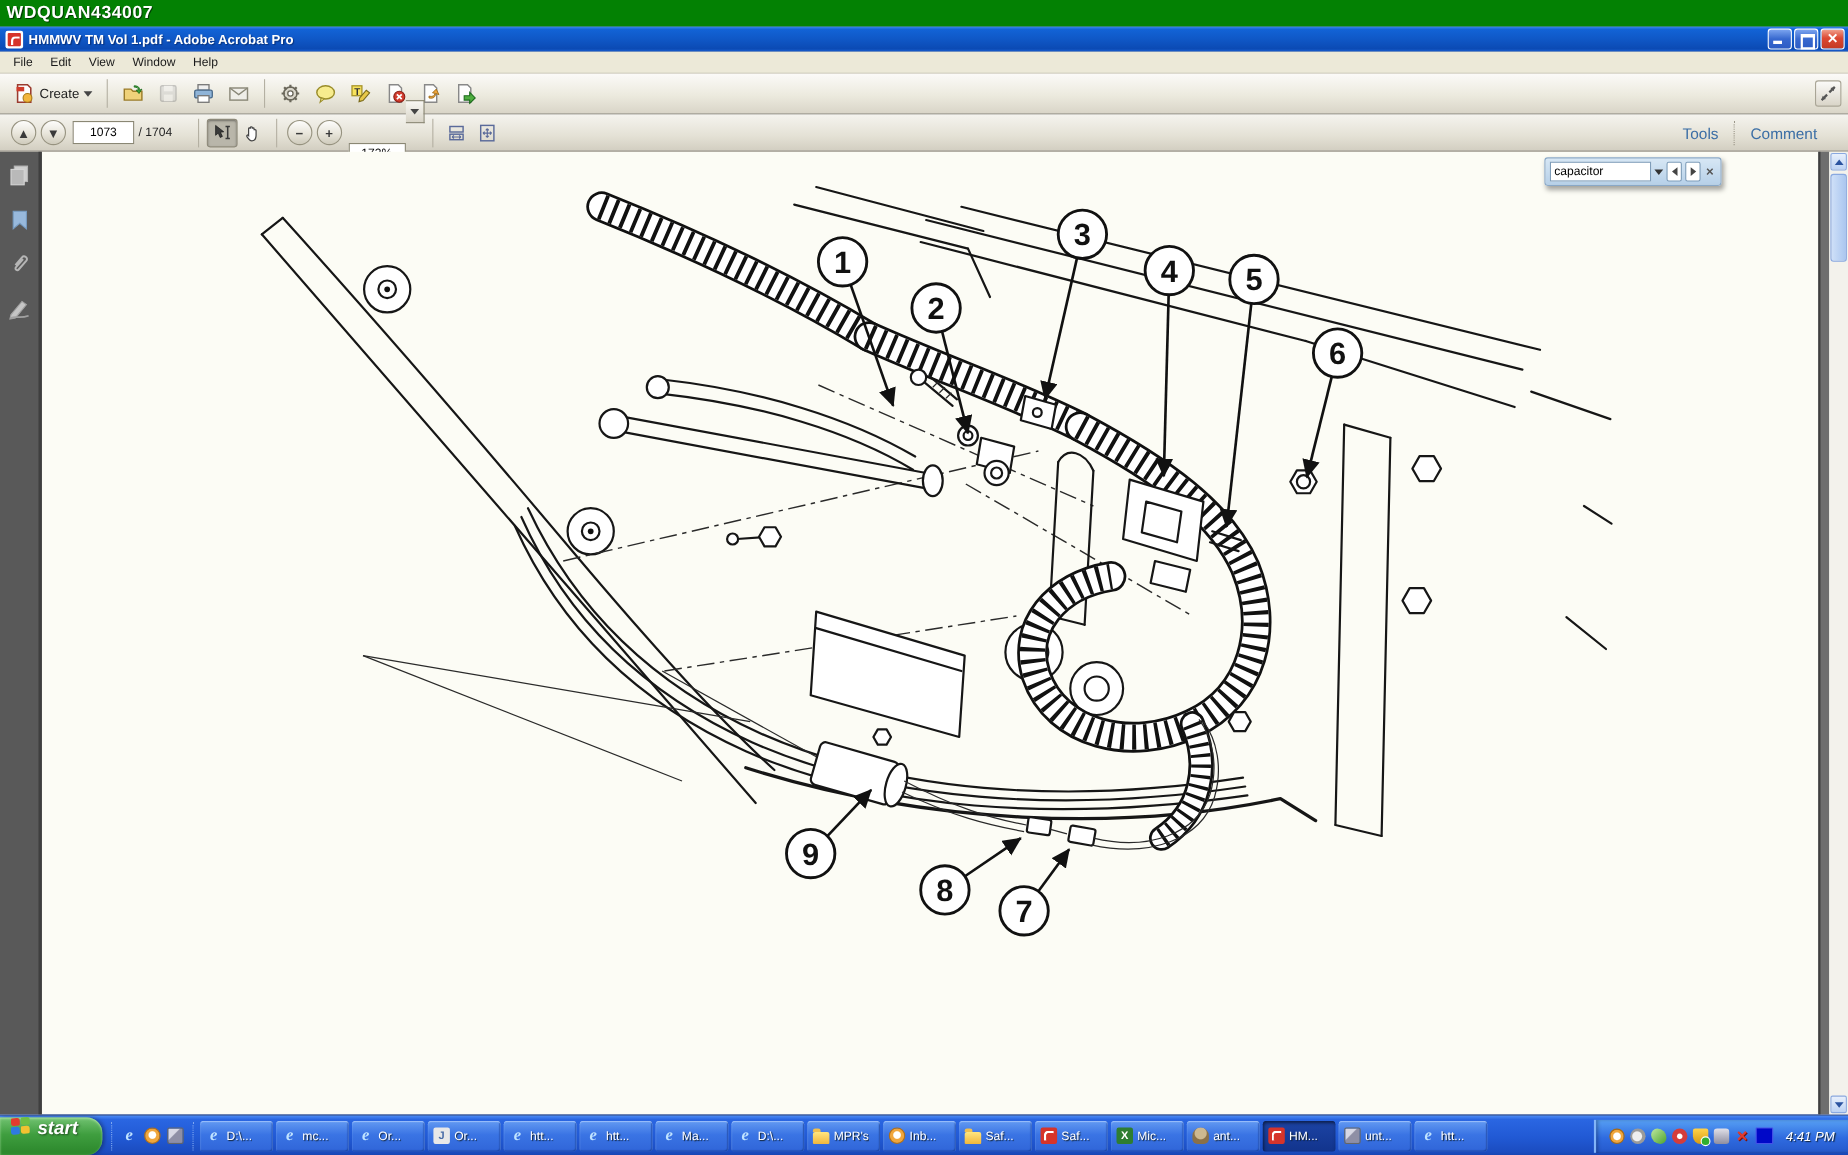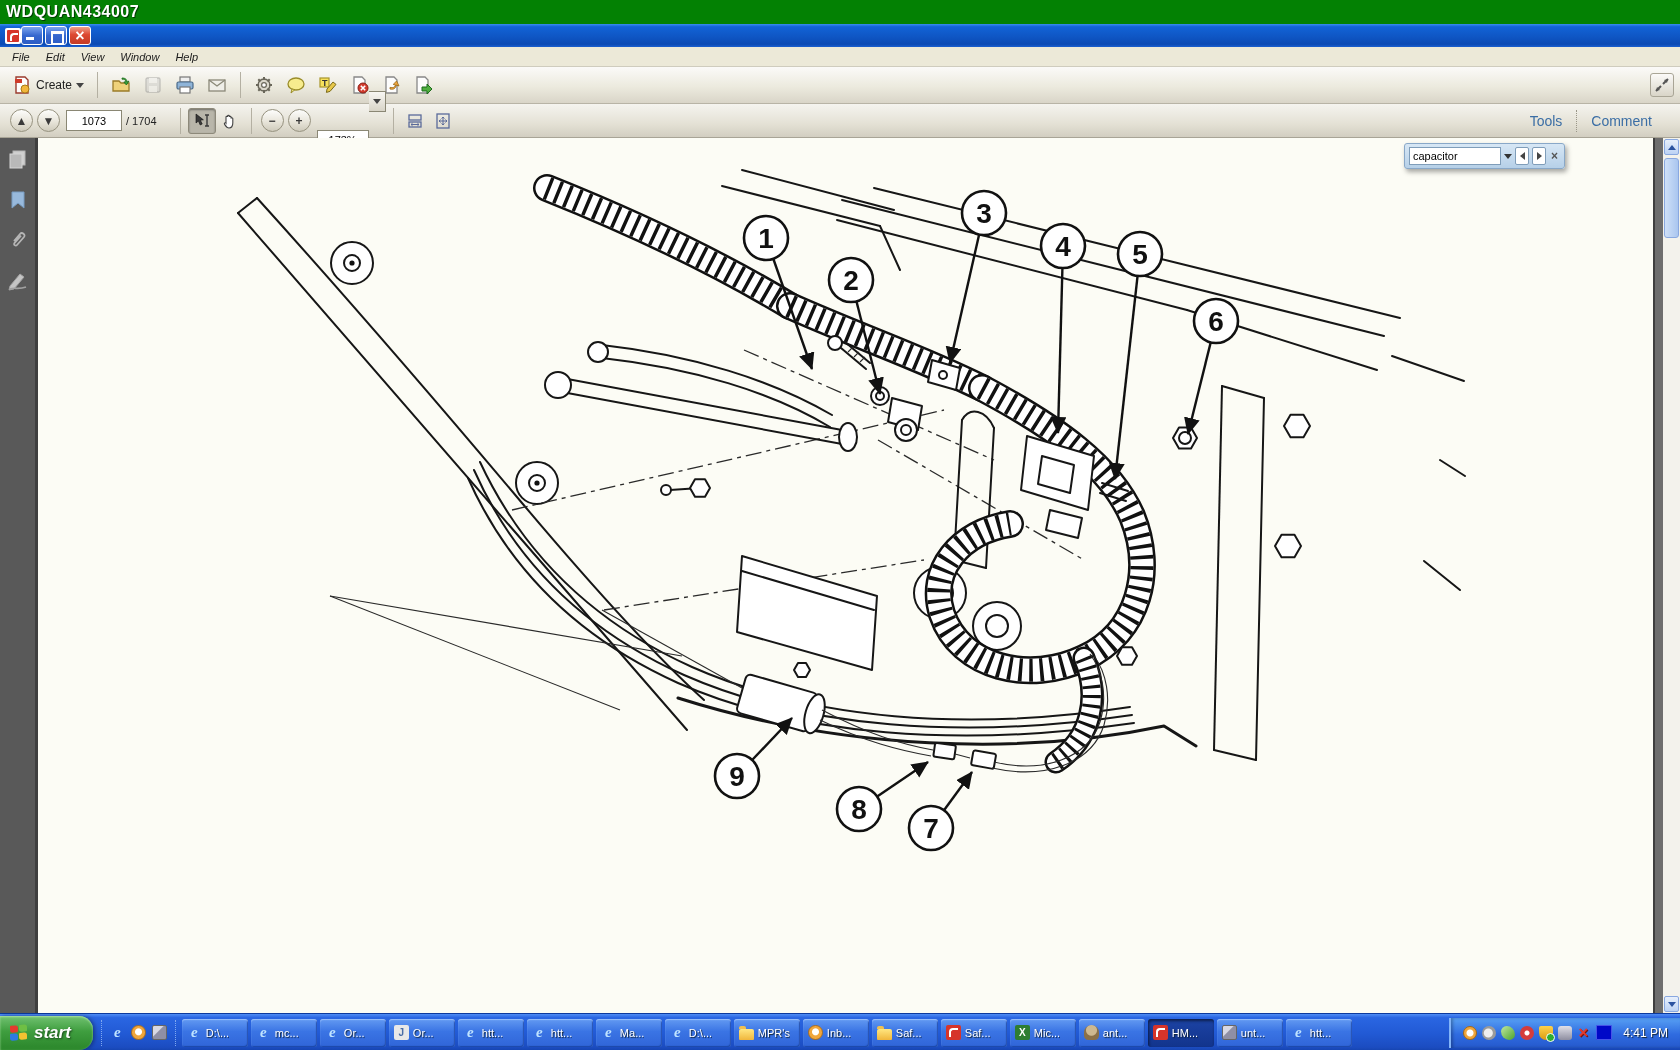--- a/index.html
+++ b/index.html
@@ -27,21 +27,21 @@
     background:linear-gradient(180deg,#7ba4ef 0%,#3768cf 50%,#2c5cc4 100%); position:relative; }
   .winbtn.close { background:linear-gradient(180deg,#f0a08c 0%,#dd4832 45%,#c33a24 100%); }
   .winbtn.minimize::before { content:""; position:absolute; left:4px; bottom:4px; width:8px; height:3px; background:#fff; }
   .winbtn.restore::before { content:""; position:absolute; left:5px; top:4px; width:9px; height:9px;
     border:2px solid #fff; border-top-width:3px; }
   .winbtn.close::before { content:"×"; color:#fff; font-weight:bold; font-size:16px; line-height:17px;
     position:absolute; left:0; right:0; text-align:center; }
 
   
   .menubar { height:20px; background:#ece9d8; border-bottom:1px solid #cfccbe; display:flex; align-items:center; padding-left:4px; }
-  .menu-item { font-size:11px; color:#1a1a1a; padding:2px 8px;font-style:italic; }
+  .menu-item { font-size:11px; color:#1a1a1a; padding:2px 8px; }
 
   
   .toolbar1 { height:37px; background:linear-gradient(180deg,#fbfaf8 0%,#eceade 55%,#d9d5c8 100%);
     border-bottom:1px solid #b8b4a6; display:flex; align-items:center; padding:0 6px; }
   .toolbar2 { height:34px; background:linear-gradient(180deg,#f5f4ef 0%,#e4e1d5 60%,#d2cec1 100%);
     border-bottom:1px solid #a8a496; display:flex; align-items:center; padding:0 8px; position:relative; }
   .tsep { width:1px; height:26px; background:#b4b0a2; margin:0 7px; }
   .tbtn { height:28px; display:flex; align-items:center; gap:4px; padding:0 6px; border-radius:3px; }
   .tico { width:20px; height:20px; display:inline-block; }
   .create-label { font-size:12px; color:#222; }
@@ -107,21 +107,21 @@
   .tube2-o { fill:none; stroke:#111; stroke-width:23; stroke-linecap:round; }
   .tube2-f { fill:none; stroke:#fff; stroke-width:18; stroke-linecap:round; }
   .tube2-r { fill:none; stroke:#111; stroke-width:18; stroke-dasharray:3 6.5; stroke-linecap:butt; }
   .leader { stroke:#111; stroke-width:2.4; }
   .callout-circle { fill:#fff; stroke:#111; stroke-width:2.6; }
   .callout-num { font:bold 28px "Liberation Sans",sans-serif; text-anchor:middle; fill:#111; }
 
   
   .taskbar { height:38px; background:linear-gradient(180deg,#4f8df5 0%,#2a66e2 10%,#2159d4 55%,#1b4cc0 90%,#1543ae 100%);
     display:flex; align-items:center; border-top:1px solid #0c3a9e; }
-  .startbtn { height:34px; padding:0 22px 0 10px; margin-right:8px; display:flex; align-items:center; gap:6px;
+  .startbtn { height:34px; padding:0 22px 0 10px; margin-right:8px; display:flex; align-items:flex-start; gap:6px;
     background:linear-gradient(180deg,#71c271 0%,#3f9e3f 45%,#2e8a2e 90%); border-radius:0 14px 14px 0;
     box-shadow:inset 0 1px 2px #a8e0a0, 2px 0 4px rgba(0,0,0,.35); }
   .startflag { width:18px; height:16px; display:grid; grid-template-columns:8px 8px; grid-template-rows:7px 7px; gap:1px; transform:skewY(-6deg); }
   .startflag i { border-radius:1px 3px 1px 3px; }
   .startflag i:nth-child(1){background:#e33b2e;} .startflag i:nth-child(2){background:#6fbf44;}
   .startflag i:nth-child(3){background:#2f7ae0;} .startflag i:nth-child(4){background:#f2c231;}
   .startlabel { color:#fff; font-size:17px; font-weight:bold; font-style:italic; text-shadow:1px 1px 2px #1c4a1c; }
   .quicklaunch { display:flex; align-items:center; gap:6px; padding:0 8px; border-left:1px dotted #7fa8f0; border-right:1px dotted #7fa8f0; height:26px; }
   .qlico { width:16px; height:16px; }
   .taskbtns { flex:1 1 auto; display:flex; align-items:center; gap:3px; padding:0 6px; overflow:hidden; }
@@ -140,21 +140,21 @@
   .tbi-pdf { background:#d6342a; color:#fff; font-size:9px; }
   .tbi-pdf::before { content:""; width:7px; height:7px; border:2px solid #fff; border-right:none; border-bottom:none; border-radius:4px 0 0 0; }
   .tbi-excel { background:#2e7d32; color:#fff; font-size:10px; }
   .tbi-excel::before { content:"X"; }
   .tbi-ant { background:radial-gradient(circle at 50% 35%, #cdb890 0 5px, #8a7048 6px); border-radius:50% 50% 30% 30%; }
   .tbi-paint { background:linear-gradient(135deg,#d8d8e4 0 7px,#8f8fa5 8px); border:1px solid #666; }
   .tbi-java { background:#e8e8e8; color:#4a6da7; font-size:10px; }
   .tbi-java::before { content:"J"; }
   .tray { flex:0 0 auto; height:30px; margin-left:4px; display:flex; align-items:center; gap:5px; padding:0 12px 0 12px;
     background:linear-gradient(180deg,#57a0f4 0%,#2f6be0 55%,#2559cc 100%);
-    border-left:2px solid #82b4f8; box-shadow:inset 2px 0 3px rgba(0,0,0,.25); }
+    border-left:2px solid #82b4f8; box-shadow:inset 2px 0 3px rgba(0,0,0,.25);font-style:italic; }
   .tray-ico { width:14px; height:14px; display:inline-block; border-radius:3px; }
   .ti-reminder-icon { background:radial-gradient(circle at 50% 50%, #fff 0 3px, #f0a63c 4px); border-radius:50%; border:1px solid #a86a12; }
   .ti-volume-icon { background:radial-gradient(circle at 45% 50%, #efefef 0 4px, #9a9a9a 5px); border-radius:50%; }
   .ti-agent-icon { background:linear-gradient(135deg,#bfe8a0,#4ca32c); border-radius:40% 60% 40% 60%; }
   .ti-health-icon { background:radial-gradient(circle at 50% 50%, #fff 0 2px, #d43c3c 3px); border-radius:50%; }
   .ti-shield-icon { background:linear-gradient(180deg,#ffd24a,#d89b12); border-radius:2px 2px 50% 50%; position:relative; }
   .ti-shield-icon::after { content:""; position:absolute; right:-2px; bottom:-2px; width:7px; height:7px; background:#2fae2f; border-radius:50%; border:1px solid #fff; }
   .ti-device-icon { background:linear-gradient(180deg,#e0e0e8,#8e8ea0); }
   .ti-disconnect-icon { background:transparent; position:relative; }
   .ti-disconnect-icon::before { content:"×"; color:#e23b2e; font-weight:bold; font-size:17px; line-height:13px; position:absolute; left:1px; top:0; text-shadow:1px 1px 0 #7c1208; }
@@ -165,20 +165,21 @@
 </style>
 </head>
 <body>
 
 <div class="banner">
   <span class="left">WDQUAN434007</span>
 </div>
 
 <div class="titlebar">
   <span class="appicon"></span>
+  <span class="ttext">HMMWV TM Vol 1.pdf - Adobe Acrobat Pro</span>
   <span class="winbtns">
     <span class="winbtn minimize"></span>
     <span class="winbtn restore"></span>
     <span class="winbtn close"></span>
   </span>
 </div>
 
 <div class="menubar">
     <span class="menu-item">File</span>
     <span class="menu-item">Edit</span>

